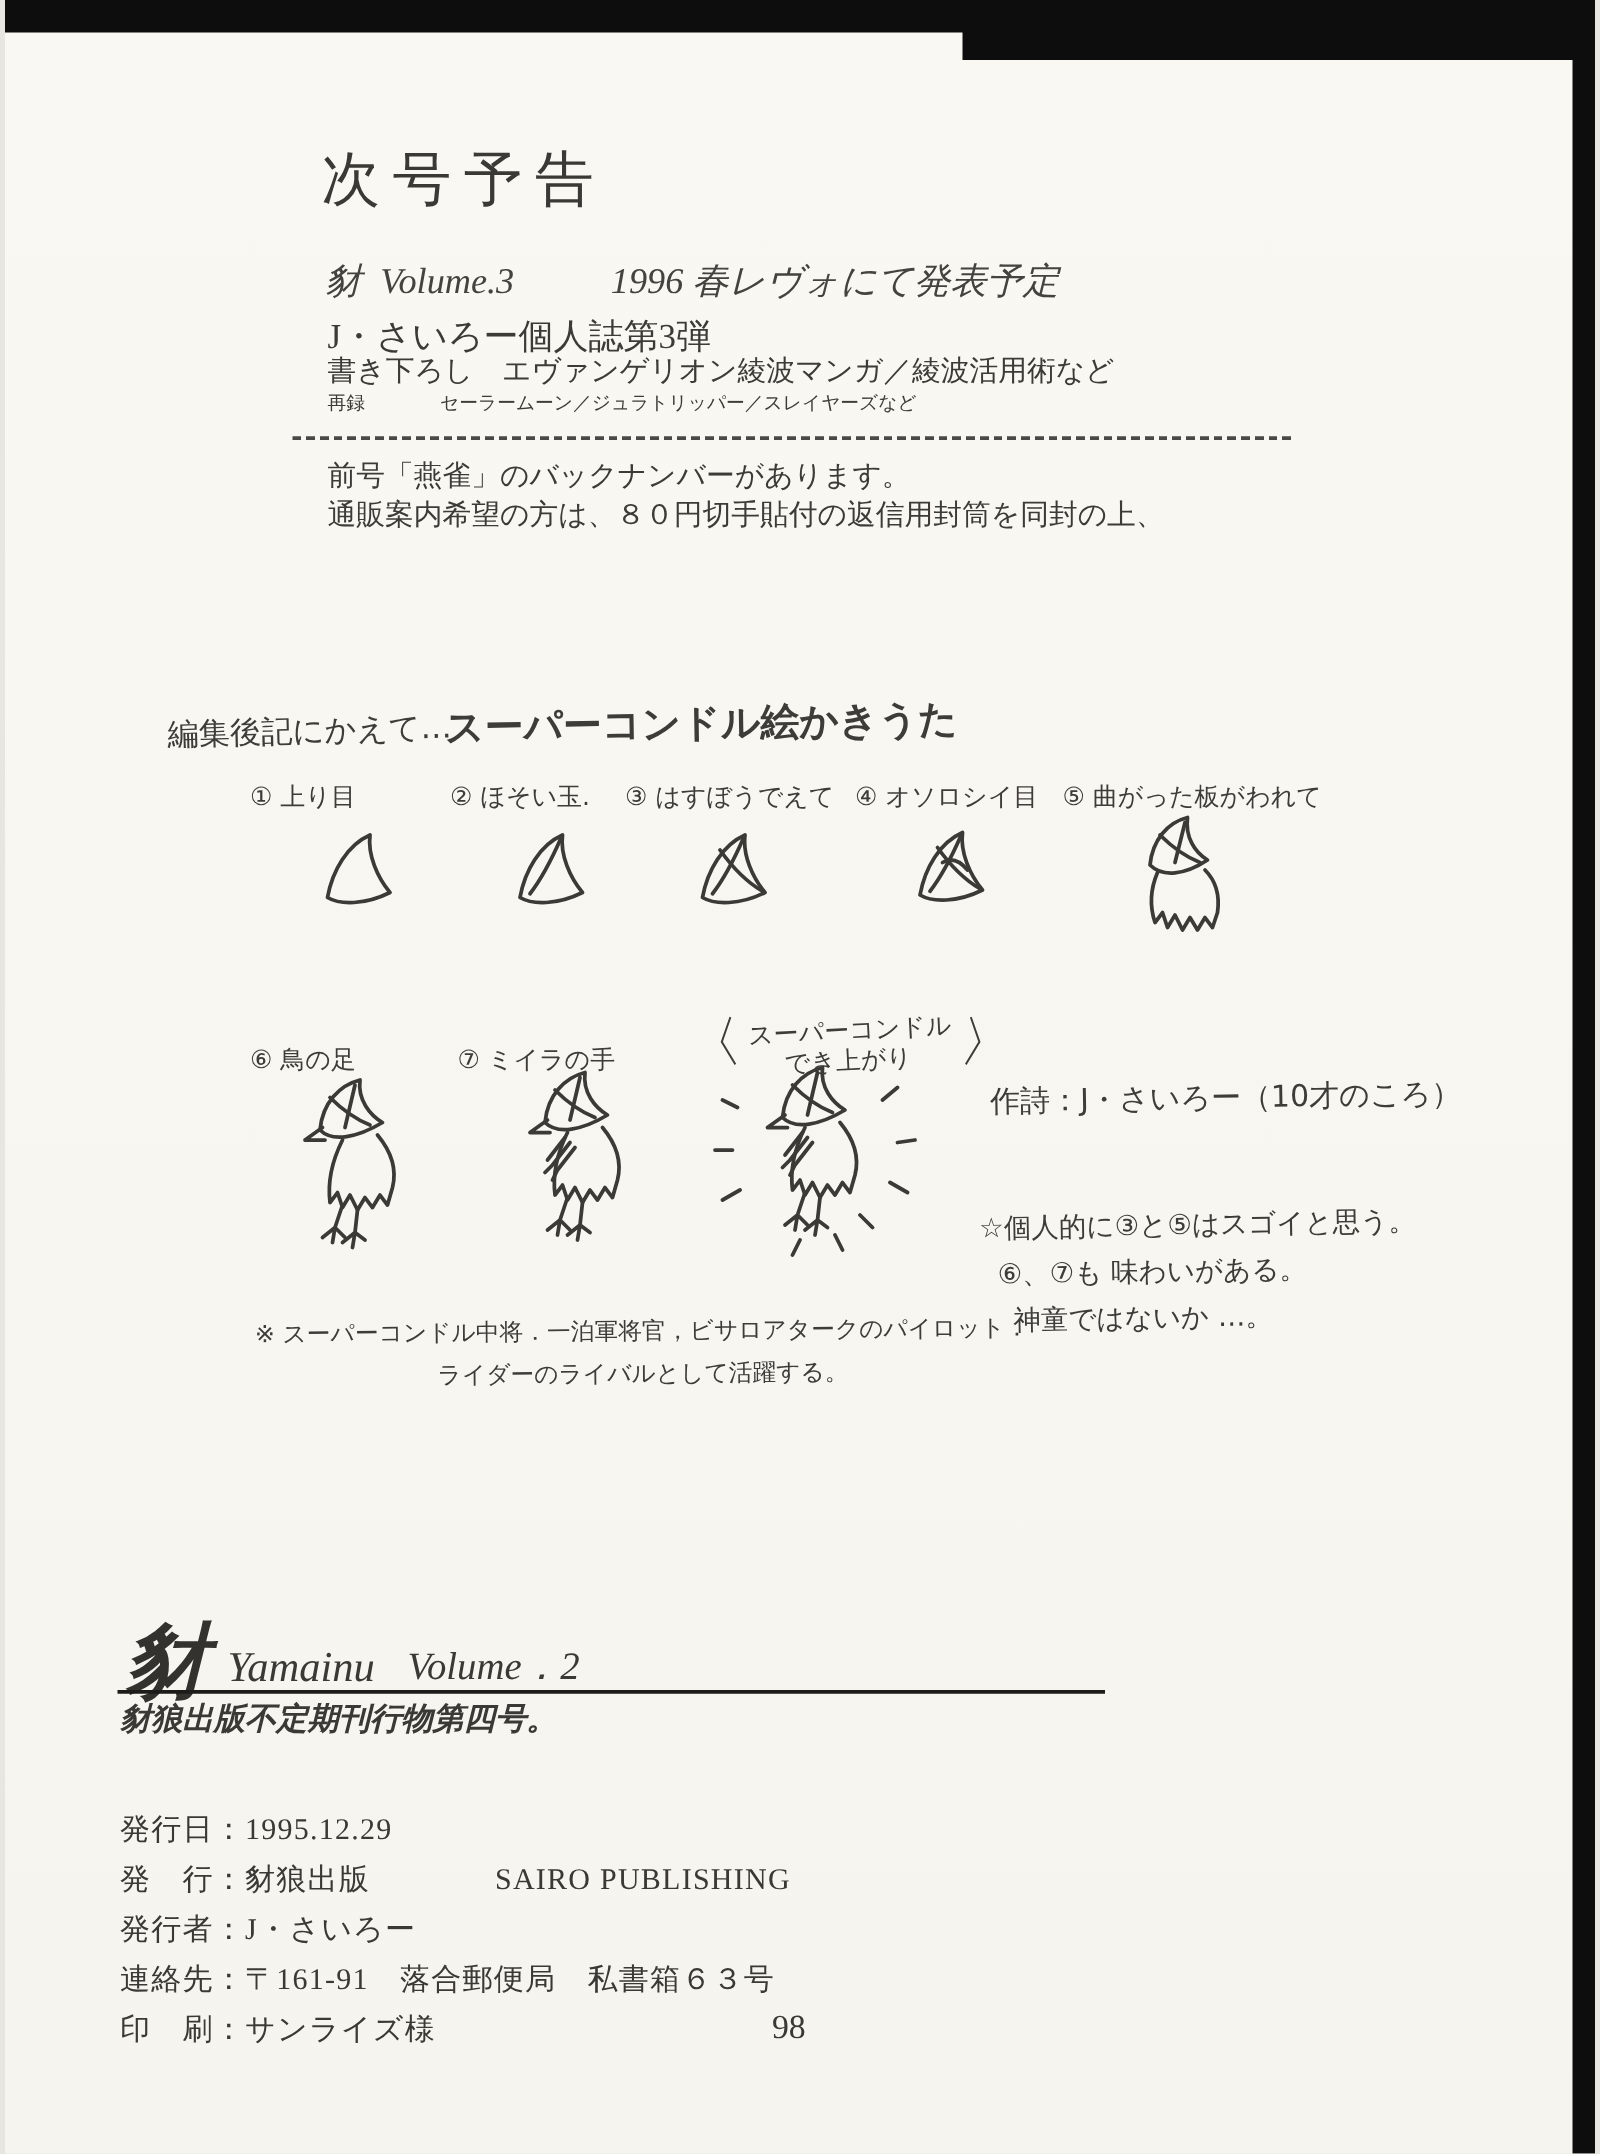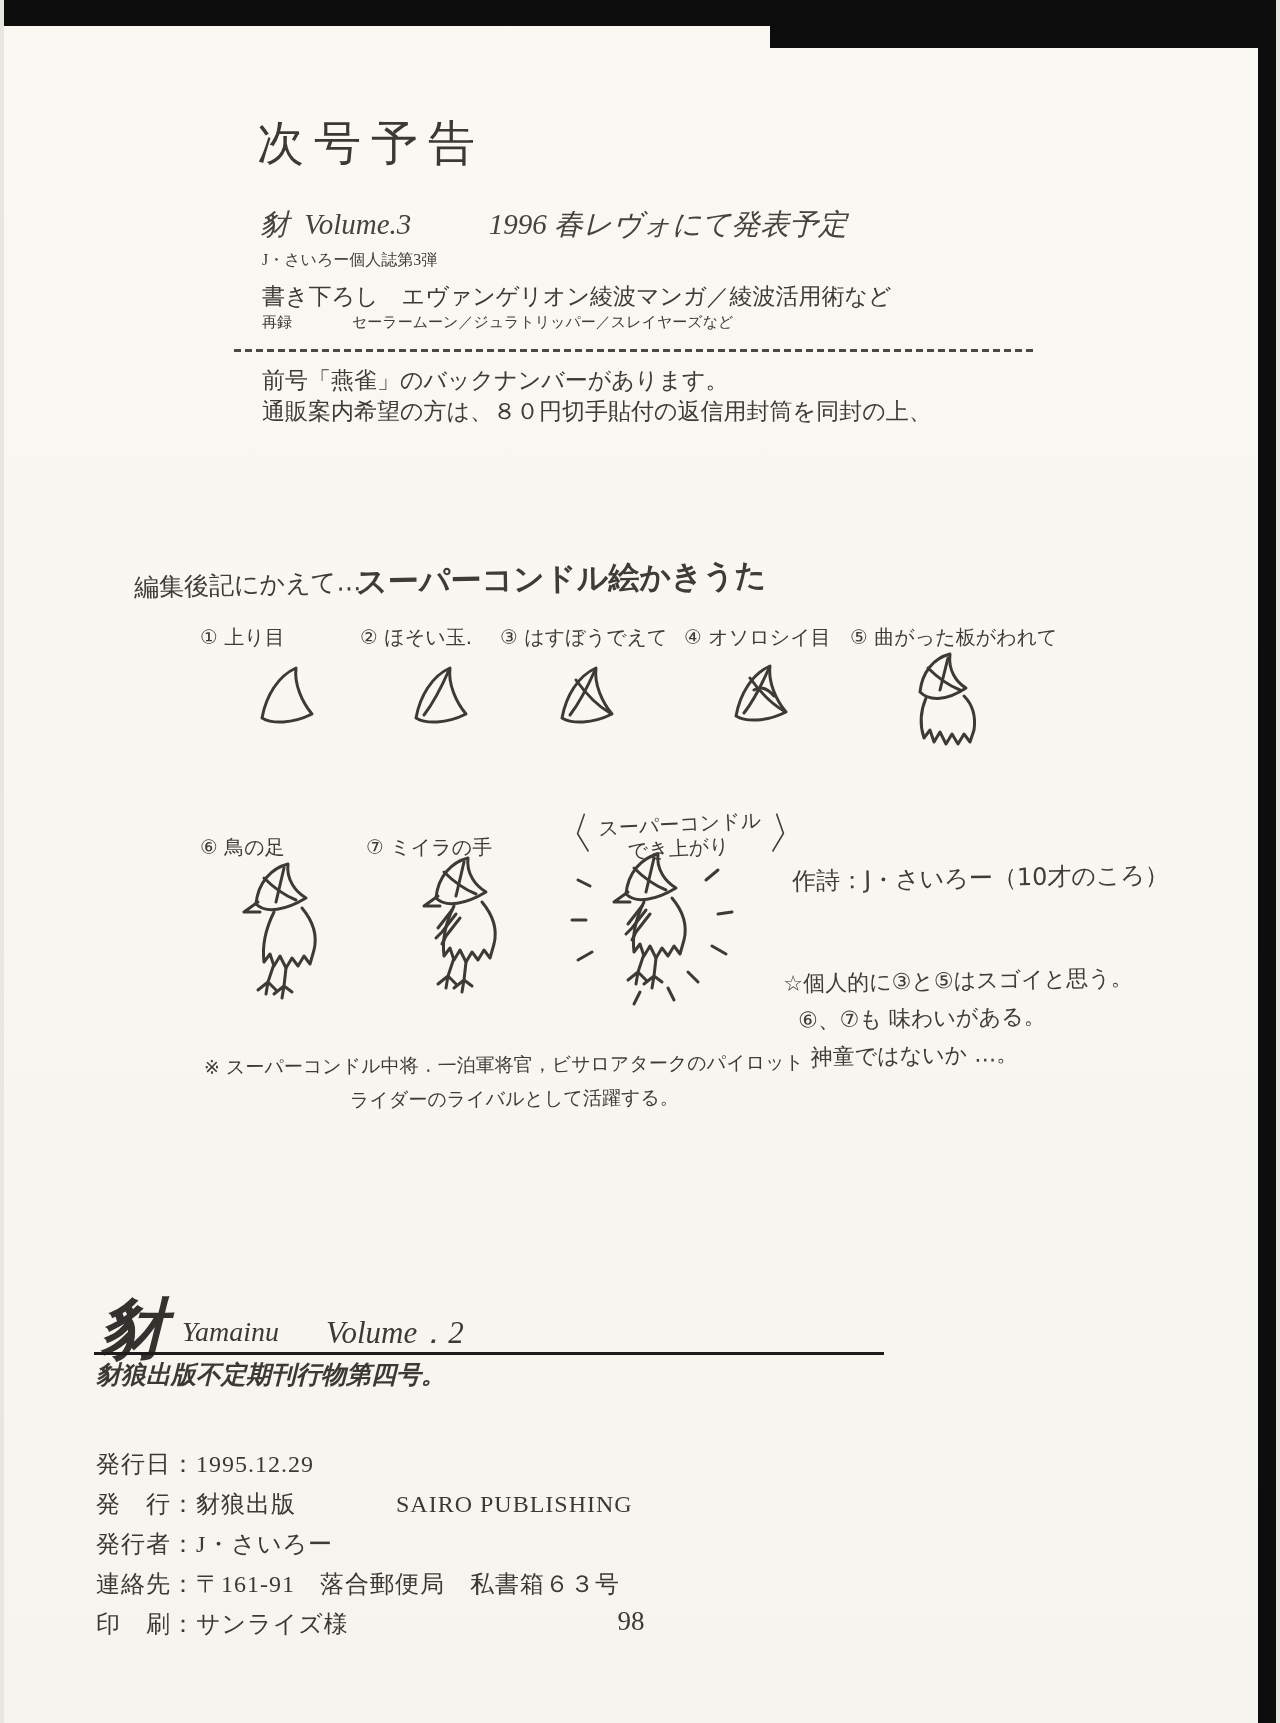--- a/index.html
+++ b/index.html
@@ -34,21 +34,21 @@
   <div class="abs scanbar" style="left:1254px;top:0;width:26px;height:1723px;"></div>
 
   <div class="abs serif" style="left:253px;top:112px;font-size:47px;letter-spacing:10px;color:#3a3935;">次号予告</div>
 
   <div class="abs serif ital" style="left:256px;top:205px;font-size:29px;color:#44433f;white-space:nowrap;">
     <span>豺</span>
     <span style="margin-left:8px;">Volume.3</span>
     <span style="margin-left:70px;">1996 春レヴォにて発表予定</span>
   </div>
 
-  <div class="abs serif" style="left:258px;top:250px;font-size:16px;color:#3c3b37;">J・さいろー個人誌第3弾</div>
+  <div class="abs serif" style="left:258px;top:250px;font-size:28px;color:#3c3b37;">J・さいろー個人誌第3弾</div>
 
   <div class="abs serif" style="left:258px;top:281px;font-size:23px;color:#3c3b37;white-space:nowrap;">書き下ろし　エヴァンゲリオン綾波マンガ／綾波活用術など</div>
 
   <div class="abs serif" style="left:258px;top:313px;font-size:15px;color:#3c3b37;white-space:nowrap;">再録　　　　セーラームーン／ジュラトリッパー／スレイヤーズなど</div>
 
   <div class="abs dashline" style="left:230px;top:349px;width:800px;"></div>
 
   <div class="abs serif" style="left:258px;top:365px;font-size:23px;line-height:31px;color:#3c3b37;white-space:nowrap;">
     <div>前号「燕雀」のバックナンバーがあります。</div>
     <div>通販案内希望の方は、８０円切手貼付の返信用封筒を同封の上、</div>
@@ -145,21 +145,21 @@
   <div class="abs hw" style="left:780px;top:962px;font-size:22px;line-height:37px;transform:rotate(-1deg);white-space:nowrap;">
     <div>☆個人的に③と⑤はスゴイと思う。</div>
     <div style="padding-left:14px;">⑥、⑦も 味わいがある。</div>
     <div style="padding-left:26px;">神童ではないか …。</div>
   </div>
 
   <div class="abs hw" style="left:200px;top:1052px;font-size:19px;transform:rotate(-0.5deg);white-space:nowrap;">※ スーパーコンドル中将．一泊軍将官，ビサロアタークのパイロット．</div>
   <div class="abs hw" style="left:346px;top:1086px;font-size:19px;transform:rotate(-0.5deg);white-space:nowrap;">ライダーのライバルとして活躍する。</div>
 
   <div class="abs serif ital" style="left:96px;top:1284px;font-size:66px;font-weight:bold;color:#33322e;">豺</div>
-  <div class="abs serif ital" style="left:178px;top:1316px;font-size:28px;color:#3a3935;">Yamainu</div>
+  <div class="abs serif ital" style="left:178px;top:1316px;font-size:34px;color:#3a3935;">Yamainu</div>
   <div class="abs serif ital" style="left:322px;top:1312px;font-size:31px;color:#3a3935;">Volume．2</div>
 
   <div class="abs rule" style="left:90px;top:1352px;width:790px;height:3px;"></div>
 
   <div class="abs serif ital" style="left:92px;top:1358px;font-size:25px;font-weight:bold;color:#3a3935;white-space:nowrap;font-family:Liberation Mono, monospace;">豺狼出版不定期刊行物第四号。</div>
 
   <div class="abs" style="left:92px;top:1400px;line-height:40px;color:#3a3935;margin-top:44px;">
     <div class="colorow serif">
       <span>発行日</span><span>：</span><span>1995.12.29</span>
     </div>

